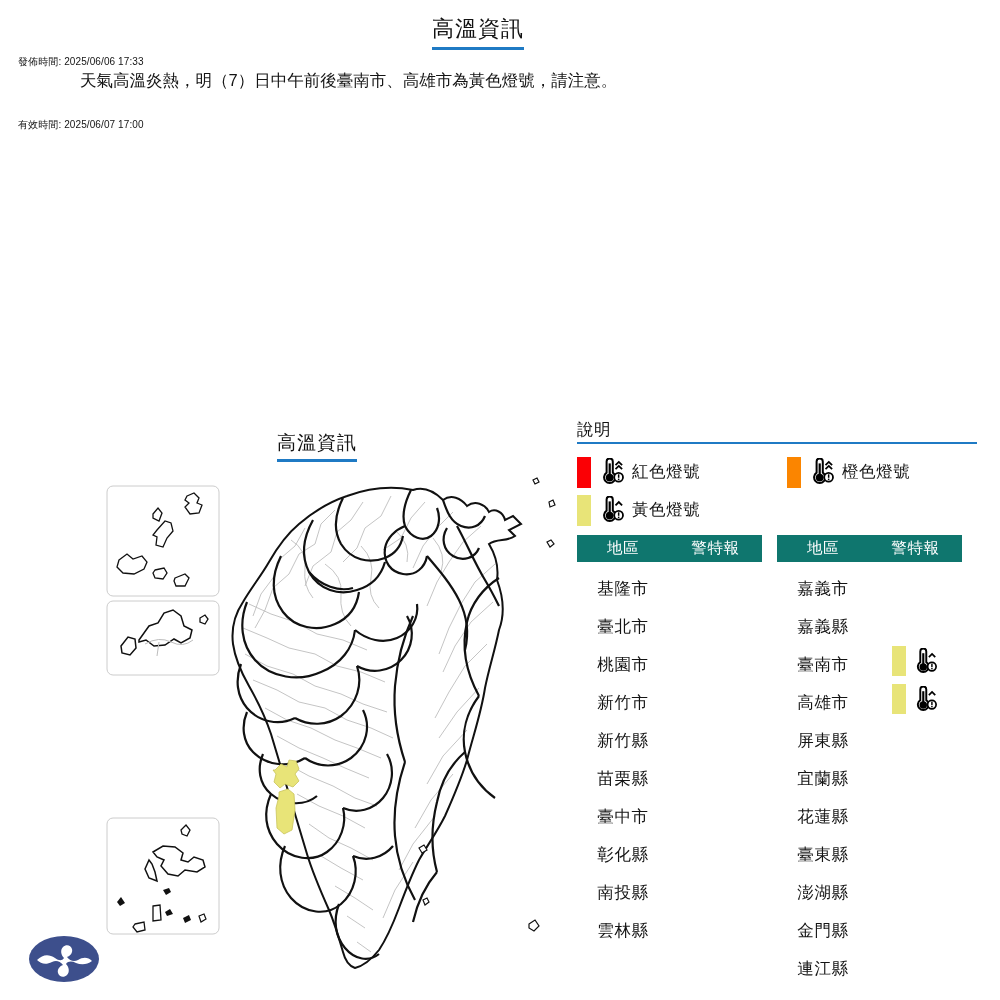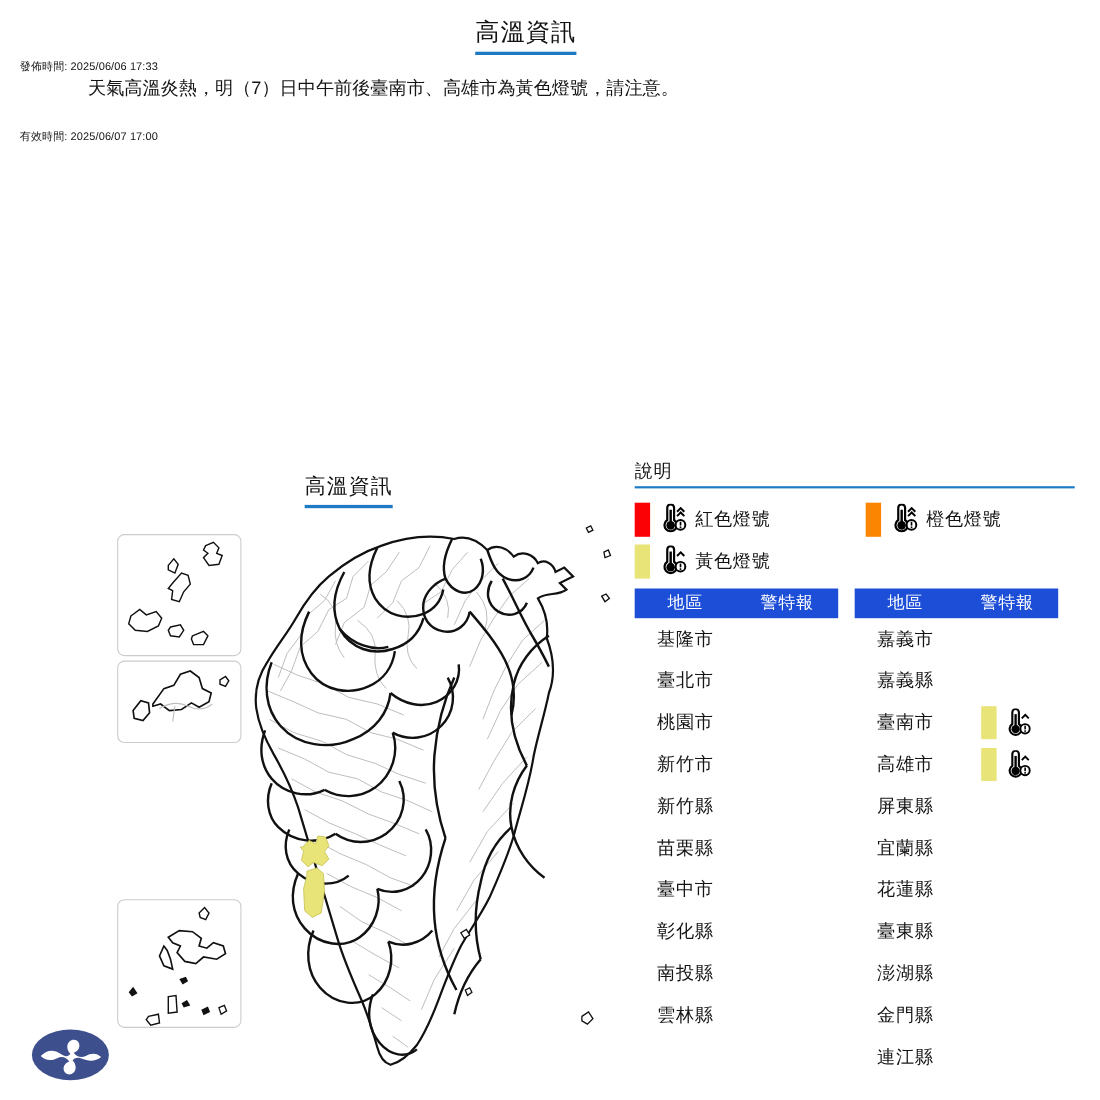--- a/index.html
+++ b/index.html
@@ -66,29 +66,29 @@
   .legend-icon { margin-left: 7px; width: 28px; height: 28px; flex: 0 0 28px; }
   .legend-label {
     margin-left: 6px; font-size: 16.5px; color: #141414; letter-spacing: 0.6px;
     white-space: nowrap;
   }
 
   
   .tables { position: absolute; left: 577px; top: 535px; width: 400px; }
   .tbl-head-row { display: flex; gap: 15px; }
   .tbl-head {
-    width: 185px; height: 27px; background: #1d4ed8; color: #ffffff;
+    width: 185px; height: 27px; background: #0f766e; color: #ffffff;
     display: flex; align-items: center; font-size: 15.5px; letter-spacing: 0.6px;
   }
   .tbl-head .col-a { width: 92px; text-align: center; }
   .tbl-head .col-b { width: 93px; text-align: center; }
 
   .tbl-body-row { display: flex; gap: 15px; }
   .tbl-col { width: 185px; }
-  .data-row { display: flex; align-items: center; height: 38px; }
+  .data-row { display: flex; align-items: flex-end; height: 38px; }
   .cell-region {
     width: 92px; text-align: center; font-size: 16.5px; color: #141414;
     letter-spacing: 0.6px;
   }
   .cell-alert { width: 93px; display: flex; align-items: center; justify-content: center; }
   .alert-group { display: flex; align-items: center; }
   .alert-group .swatch { width: 14px; height: 30px; }
   .alert-group .legend-icon { margin-left: 6px; width: 27px; height: 27px; }
 </style>
 </head>

